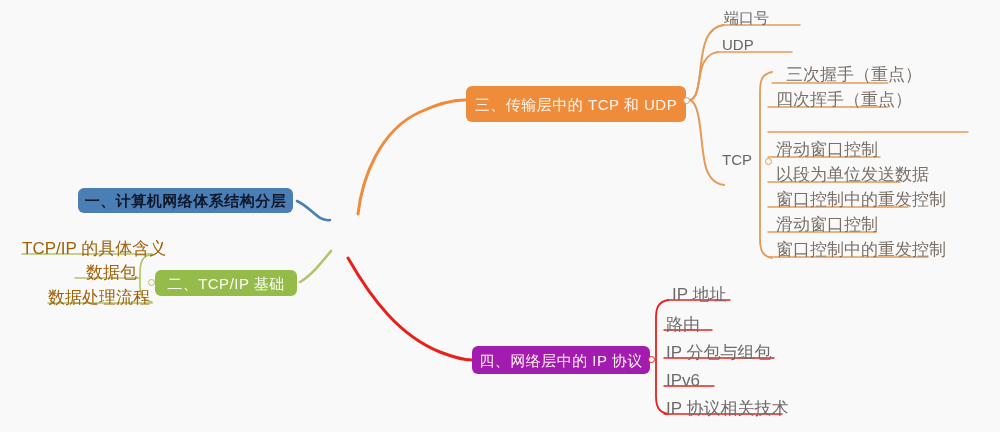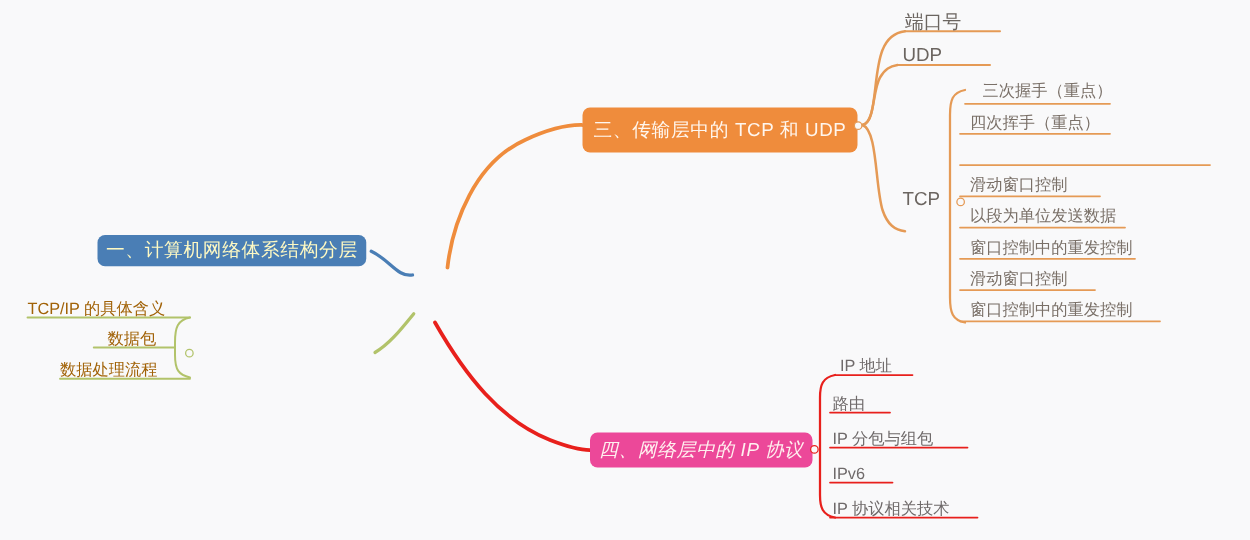--- a/index.html
+++ b/index.html
@@ -33,43 +33,43 @@
     border-radius: 9px;
     background: linear-gradient(100deg, #4b2a52 0%, #5b2c5c 35%, #7a2f69 72%, #9c3677 100%);
     font-size: 19px;
     color: #f3e6f2;
     letter-spacing: 1px;
     box-shadow: 0 1px 3px rgba(0,0,0,0.18);
   }
   .node-blue {
     background: #4a7eb5;
     font-size: 15px;
-    color: #fef9c3;
+    color: #0f172a;
+    font-weight: bold;
   }
   .node-green {
     background: #95bb4a;
     font-size: 15px;
     color: #fbfdf4;
   }
   .node-orange {
     background: #ef8c3c;
     font-size: 15px;
     color: #fff6ee;
   }
   .node-red {
-    background: #ec4899;
+    background: #a21caf;
     font-size: 15px;
     color: #fff0ef;
-    font-style: italic;
   }
   .leaf {
     position: absolute;
     white-space: nowrap;
     line-height: 1;
-    font-size: 13px;
+    font-size: 17px;
   }
   .leaf-green { color: #a16207; }
   .leaf-orange { color: #7a7068; }
   .leaf-red { color: #6f6a6a; }
   .leaf-big { font-size: 15px; color: #6b6560; }
   .dot {
     position: absolute;
     width: 7px; height: 7px;
     border-radius: 50%;
     background: #f9f9fa;
@@ -121,20 +121,23 @@
     <path d="M 664 358 L 774 358" stroke="#e8201c" stroke-width="1.4" fill="none" stroke-linecap="round"></path>
     <path d="M 664 386 L 714 386" stroke="#e8201c" stroke-width="1.4" fill="none" stroke-linecap="round"></path>
     <path d="M 664 414 L 782 414" stroke="#e8201c" stroke-width="1.4" fill="none" stroke-linecap="round"></path>
   </svg>
 
 
   <div class="node node-blue" style="left:78px; top:188px; width:215px; height:25px;">
     <span>一、计算机网络体系结构分层</span>
   </div>
 
+  <div class="node node-green" style="left:155px; top:270px; width:142px; height:26px;">
+    <span>二、TCP/IP 基础</span>
+  </div>
   <div class="dot dot-green" style="left:148px; top:279px;"></div>
 
   <div class="leaf leaf-green" style="left:22px; top:240px;">TCP/IP 的具体含义</div>
   <div class="leaf leaf-green" style="left:86px; top:264px;">数据包</div>
   <div class="leaf leaf-green" style="left:48px; top:289px;">数据处理流程</div>
 
   <div class="node node-orange" style="left:466px; top:86px; width:220px; height:36px;">
     <span>三、传输层中的 TCP 和 UDP</span>
   </div>
   <div class="dot dot-orange" style="left:683px; top:97px;"></div>

